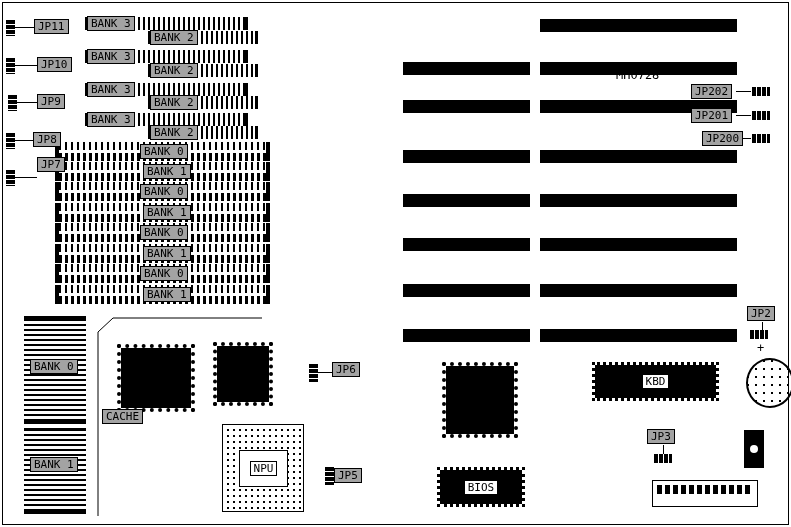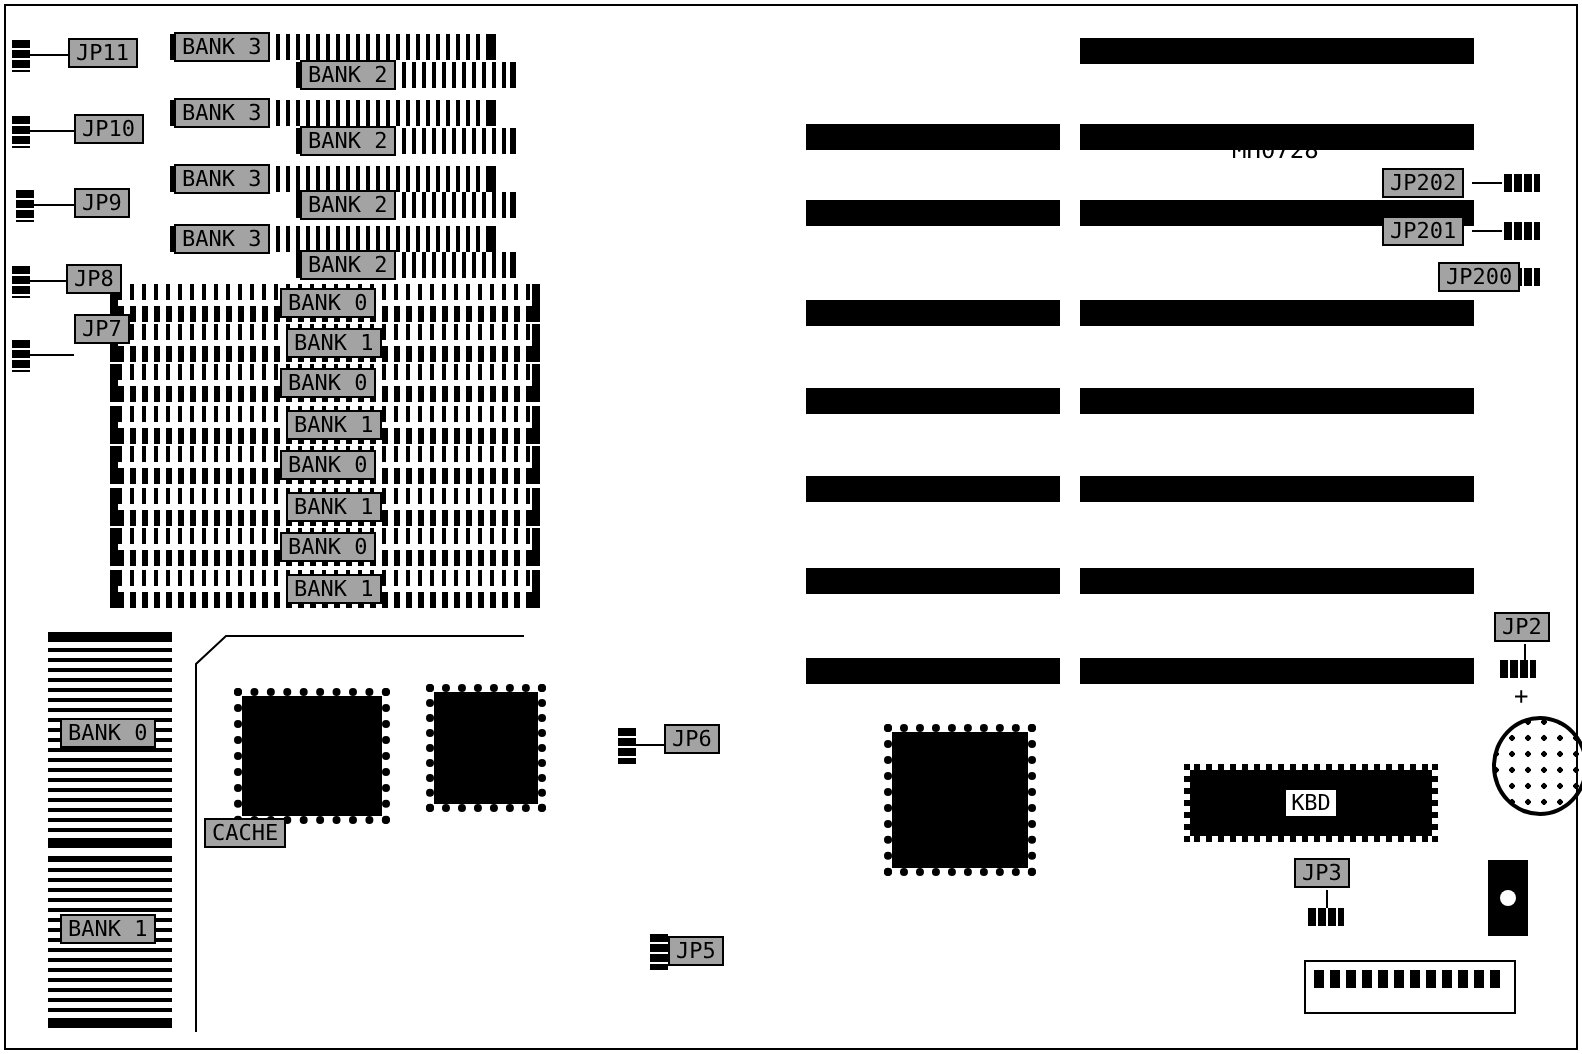--- a/index.html
+++ b/index.html
@@ -131,53 +131,61 @@
   <div class="slot" style="left:540px;top:238px;width:197px;"></div>
   <div class="slot" style="left:403px;top:284px;width:127px;"></div>
   <div class="slot" style="left:540px;top:284px;width:197px;"></div>
   <div class="slot" style="left:403px;top:329px;width:127px;"></div>
   <div class="slot" style="left:540px;top:329px;width:197px;"></div>
 
   <div class="txt" style="left:616px;top:36px;margin-top:32px;">MH0728</div>
 
   <div class="lbl" style="left:691px;top:84px;">JP202</div>
   <div class="lbl" style="left:691px;top:108px;">JP201</div>
-  <div class="lbl" style="left:719px;top:131px;">JP200</div>
+  <div class="lbl" style="left:702px;top:131px;">JP200</div>
 
   <div class="wire" style="left:736px;top:91px;width:15px;height:1px;"></div>
   <div class="wire" style="left:736px;top:115px;width:15px;height:1px;"></div>
   <div class="wire" style="left:736px;top:138px;width:15px;height:1px;"></div>
 
   <div class="hdr-h" style="left:752px;top:87px;"></div>
   <div class="hdr-h" style="left:752px;top:111px;"></div>
   <div class="hdr-h" style="left:752px;top:134px;"></div>
 
   <div class="simm-v" style="left:24px;top:316px;height:108px;"></div>
   <div class="lbl" style="left:30px;top:359px;">BANK 0</div>
   <div class="simm-v" style="left:24px;top:428px;height:86px;"></div>
   <div class="lbl" style="left:30px;top:457px;">BANK 1</div>
 
   <div class="qfp" style="left:117px;top:344px;width:78px;height:68px;"></div>
   <div class="qfp" style="left:213px;top:342px;width:60px;height:64px;"></div>
   <div class="lbl" style="left:102px;top:409px;">CACHE</div>
 
 
+  <div class="pga" style="left:222px;top:424px;width:82px;height:88px;">
+    <div class="pga-center">
+      <div class="chip-tag">NPU</div>
+    </div>
+  </div>
 
   <div class="hdr-v" style="left:309px;top:364px;height:18px;"></div>
   <div class="wire" style="left:318px;top:372px;width:14px;height:1px;"></div>
   <div class="lbl" style="left:332px;top:362px;">JP6</div>
 
   <div class="hdr-v" style="left:325px;top:467px;height:18px;"></div>
   <div class="wire" style="left:334px;top:476px;width:15px;height:1px;"></div>
   <div class="lbl" style="left:334px;top:468px;">JP5</div>
 
   <div class="qfp" style="left:442px;top:362px;width:76px;height:76px;"></div>
 
-
-  <div class="dip" style="left:592px;top:382px;width:127px;height:39px;">
+  <div class="dip" style="left:437px;top:467px;width:88px;height:40px;">
+    <div class="chip-tag">BIOS</div>
+  </div>
+
+  <div class="dip" style="left:592px;top:362px;width:127px;height:39px;">
     <div class="chip-tag">KBD</div>
   </div>
 
   <div class="lbl" style="left:647px;top:429px;">JP3</div>
   <div class="wire" style="left:663px;top:445px;width:1px;height:9px;"></div>
   <div class="hdr-h" style="left:654px;top:454px;"></div>
 
   <div class="lbl" style="left:747px;top:306px;">JP2</div>
   <div class="wire" style="left:762px;top:322px;width:1px;height:8px;"></div>
   <div class="hdr-h" style="left:750px;top:330px;"></div>

